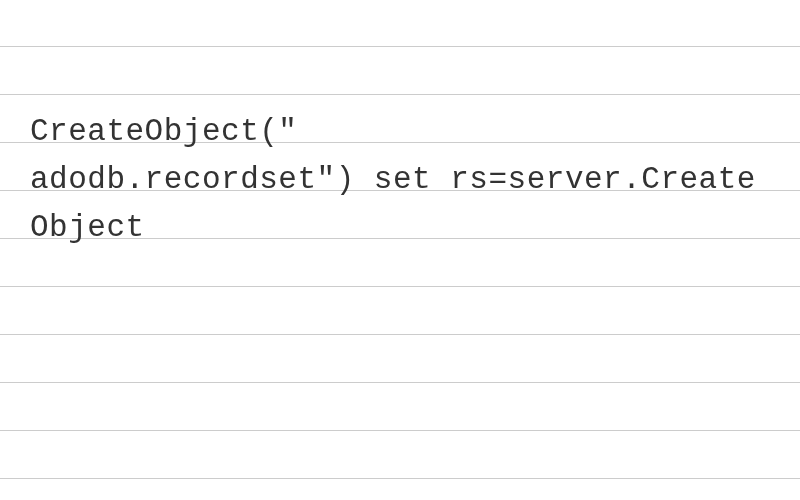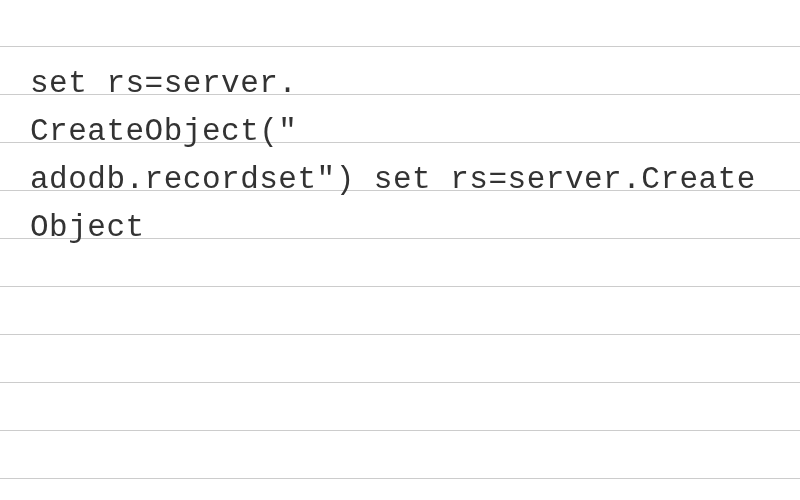--- a/index.html
+++ b/index.html
@@ -44,16 +44,16 @@
 <div class="line-overlay" style="top:142px"></div>
 <div class="line-overlay" style="top:190px"></div>
 <div class="line-overlay" style="top:238px"></div>
 <div class="line-overlay" style="top:286px"></div>
 <div class="line-overlay" style="top:334px"></div>
 <div class="line-overlay" style="top:382px"></div>
 <div class="line-overlay" style="top:430px"></div>
 <div class="line-overlay" style="top:478px"></div>
 
 <div class="content text-layer">
-  <span>set rs=server.</span><br>
+  <br>
   <span>CreateObject("</span><br>
   <span>adodb.recordset") set rs=server.CreateObject</span>
 </div>
 
 </body></html>

